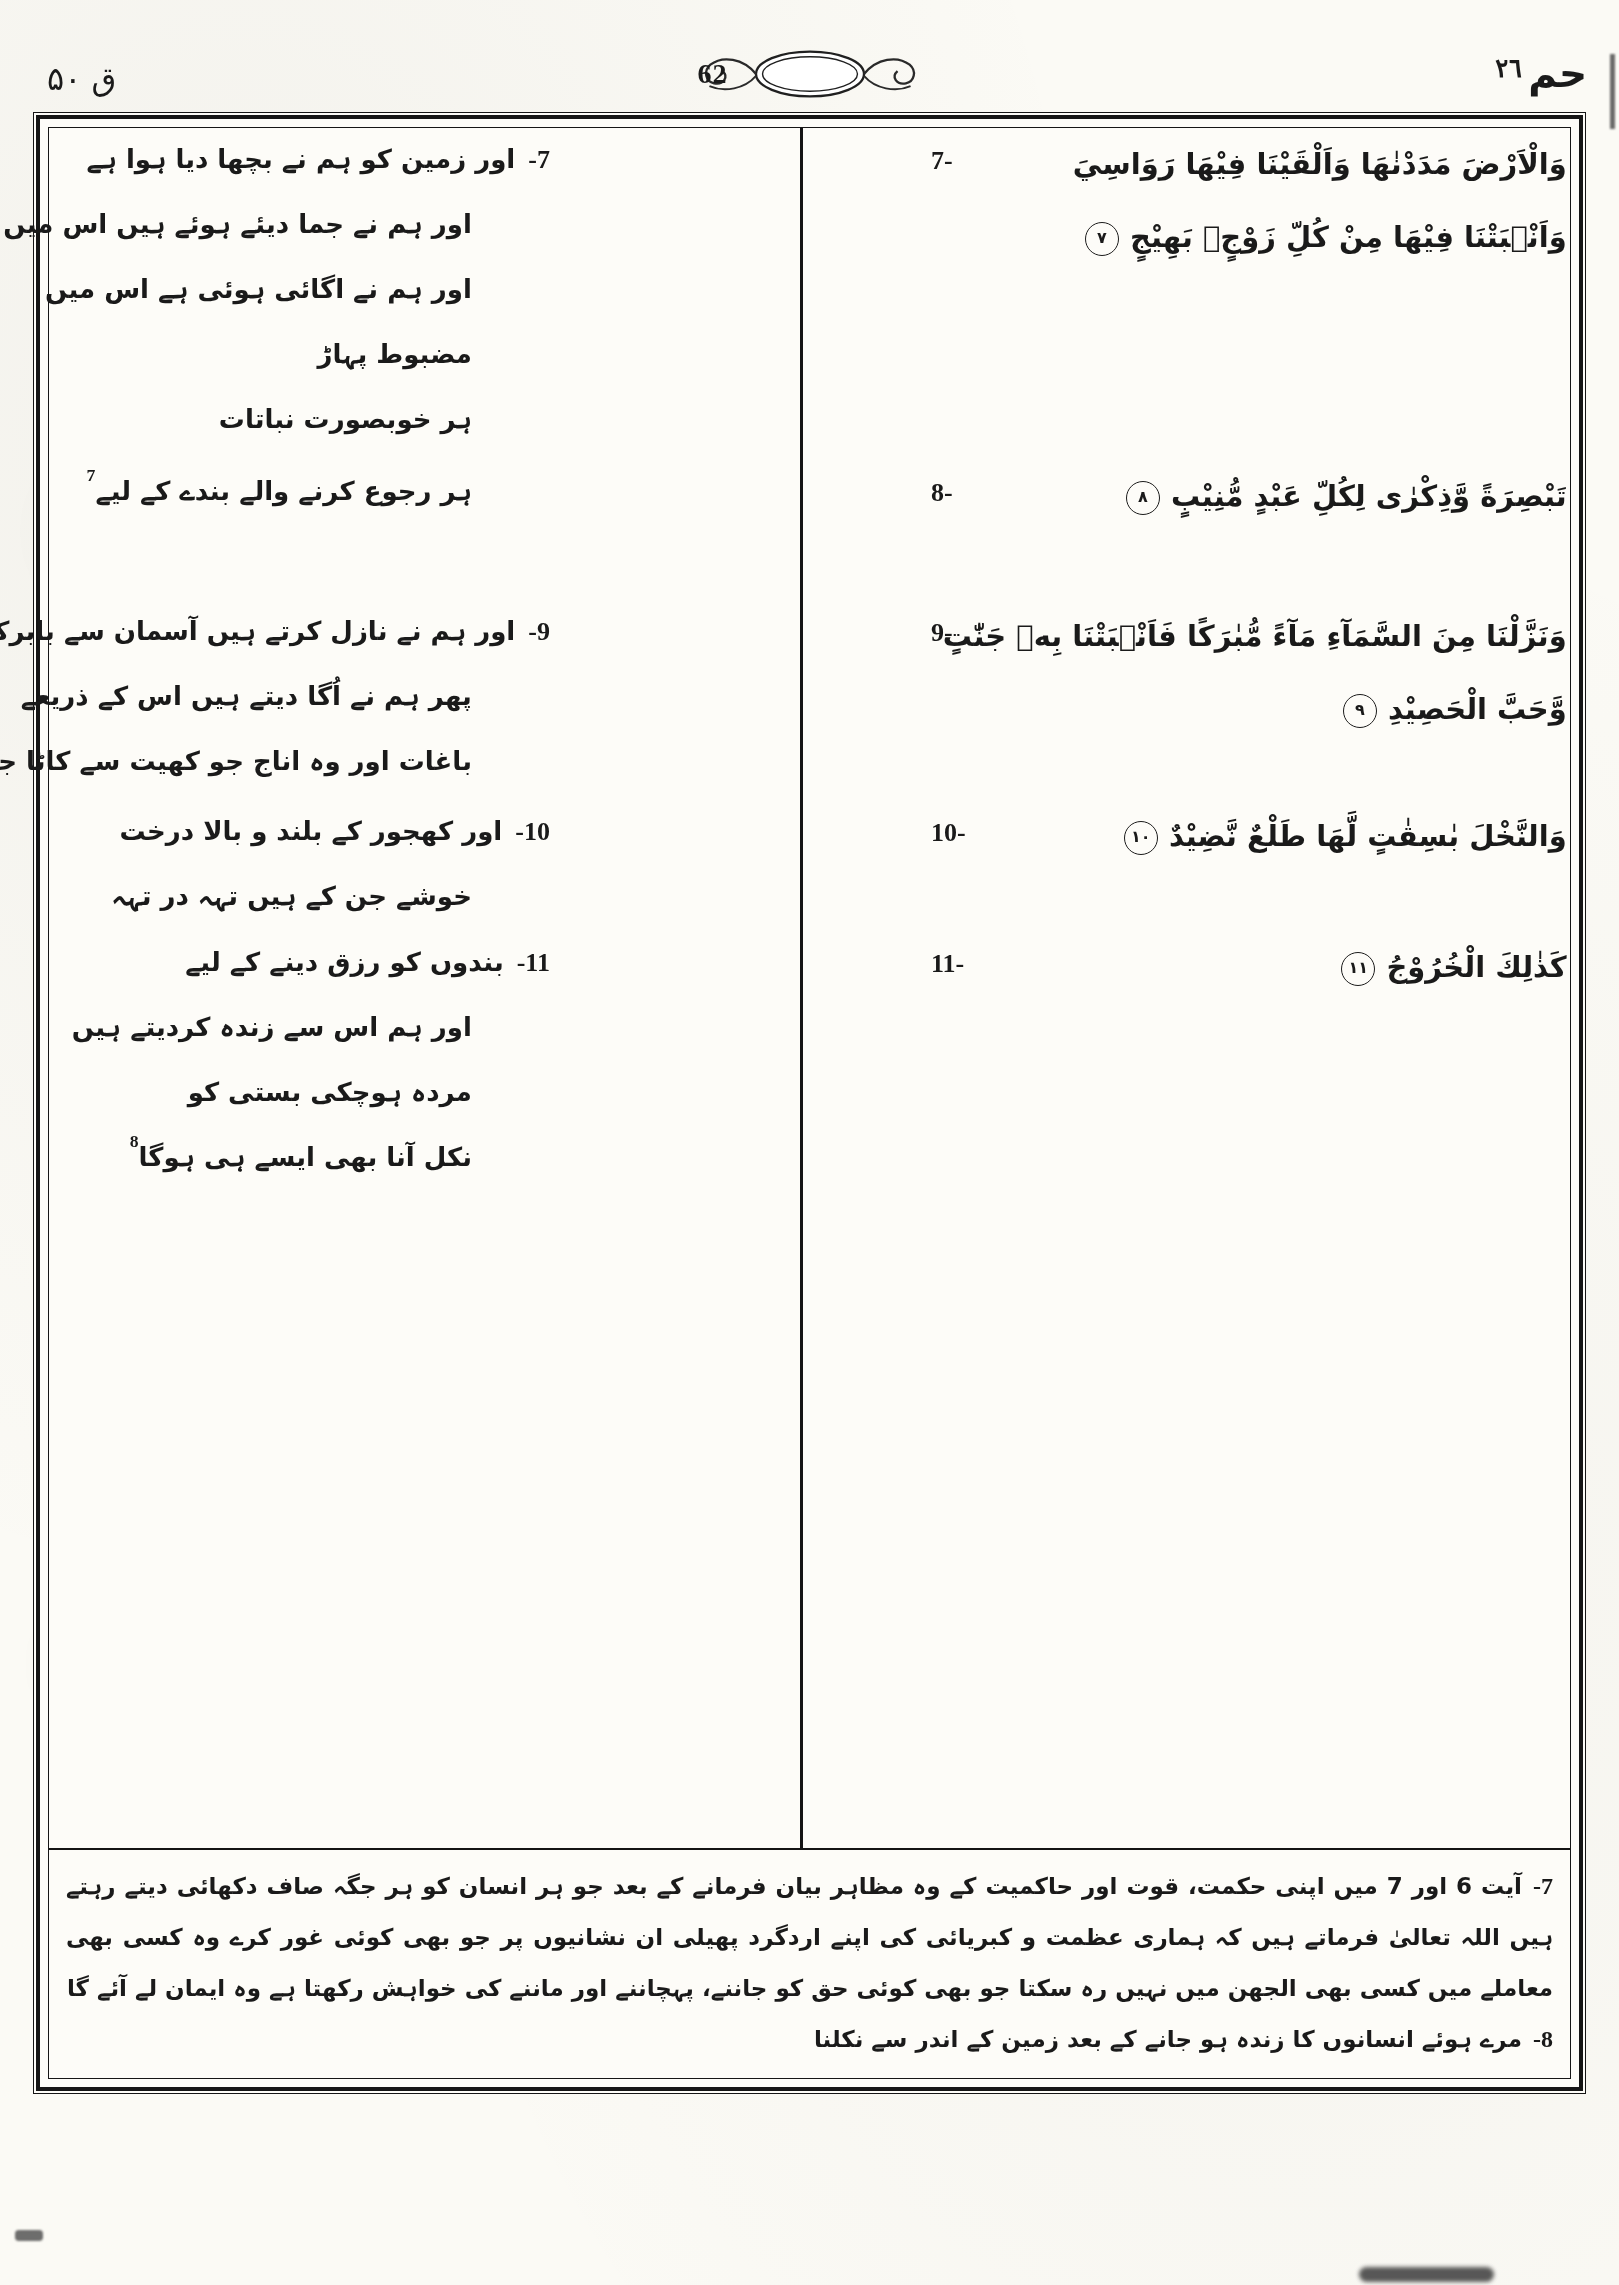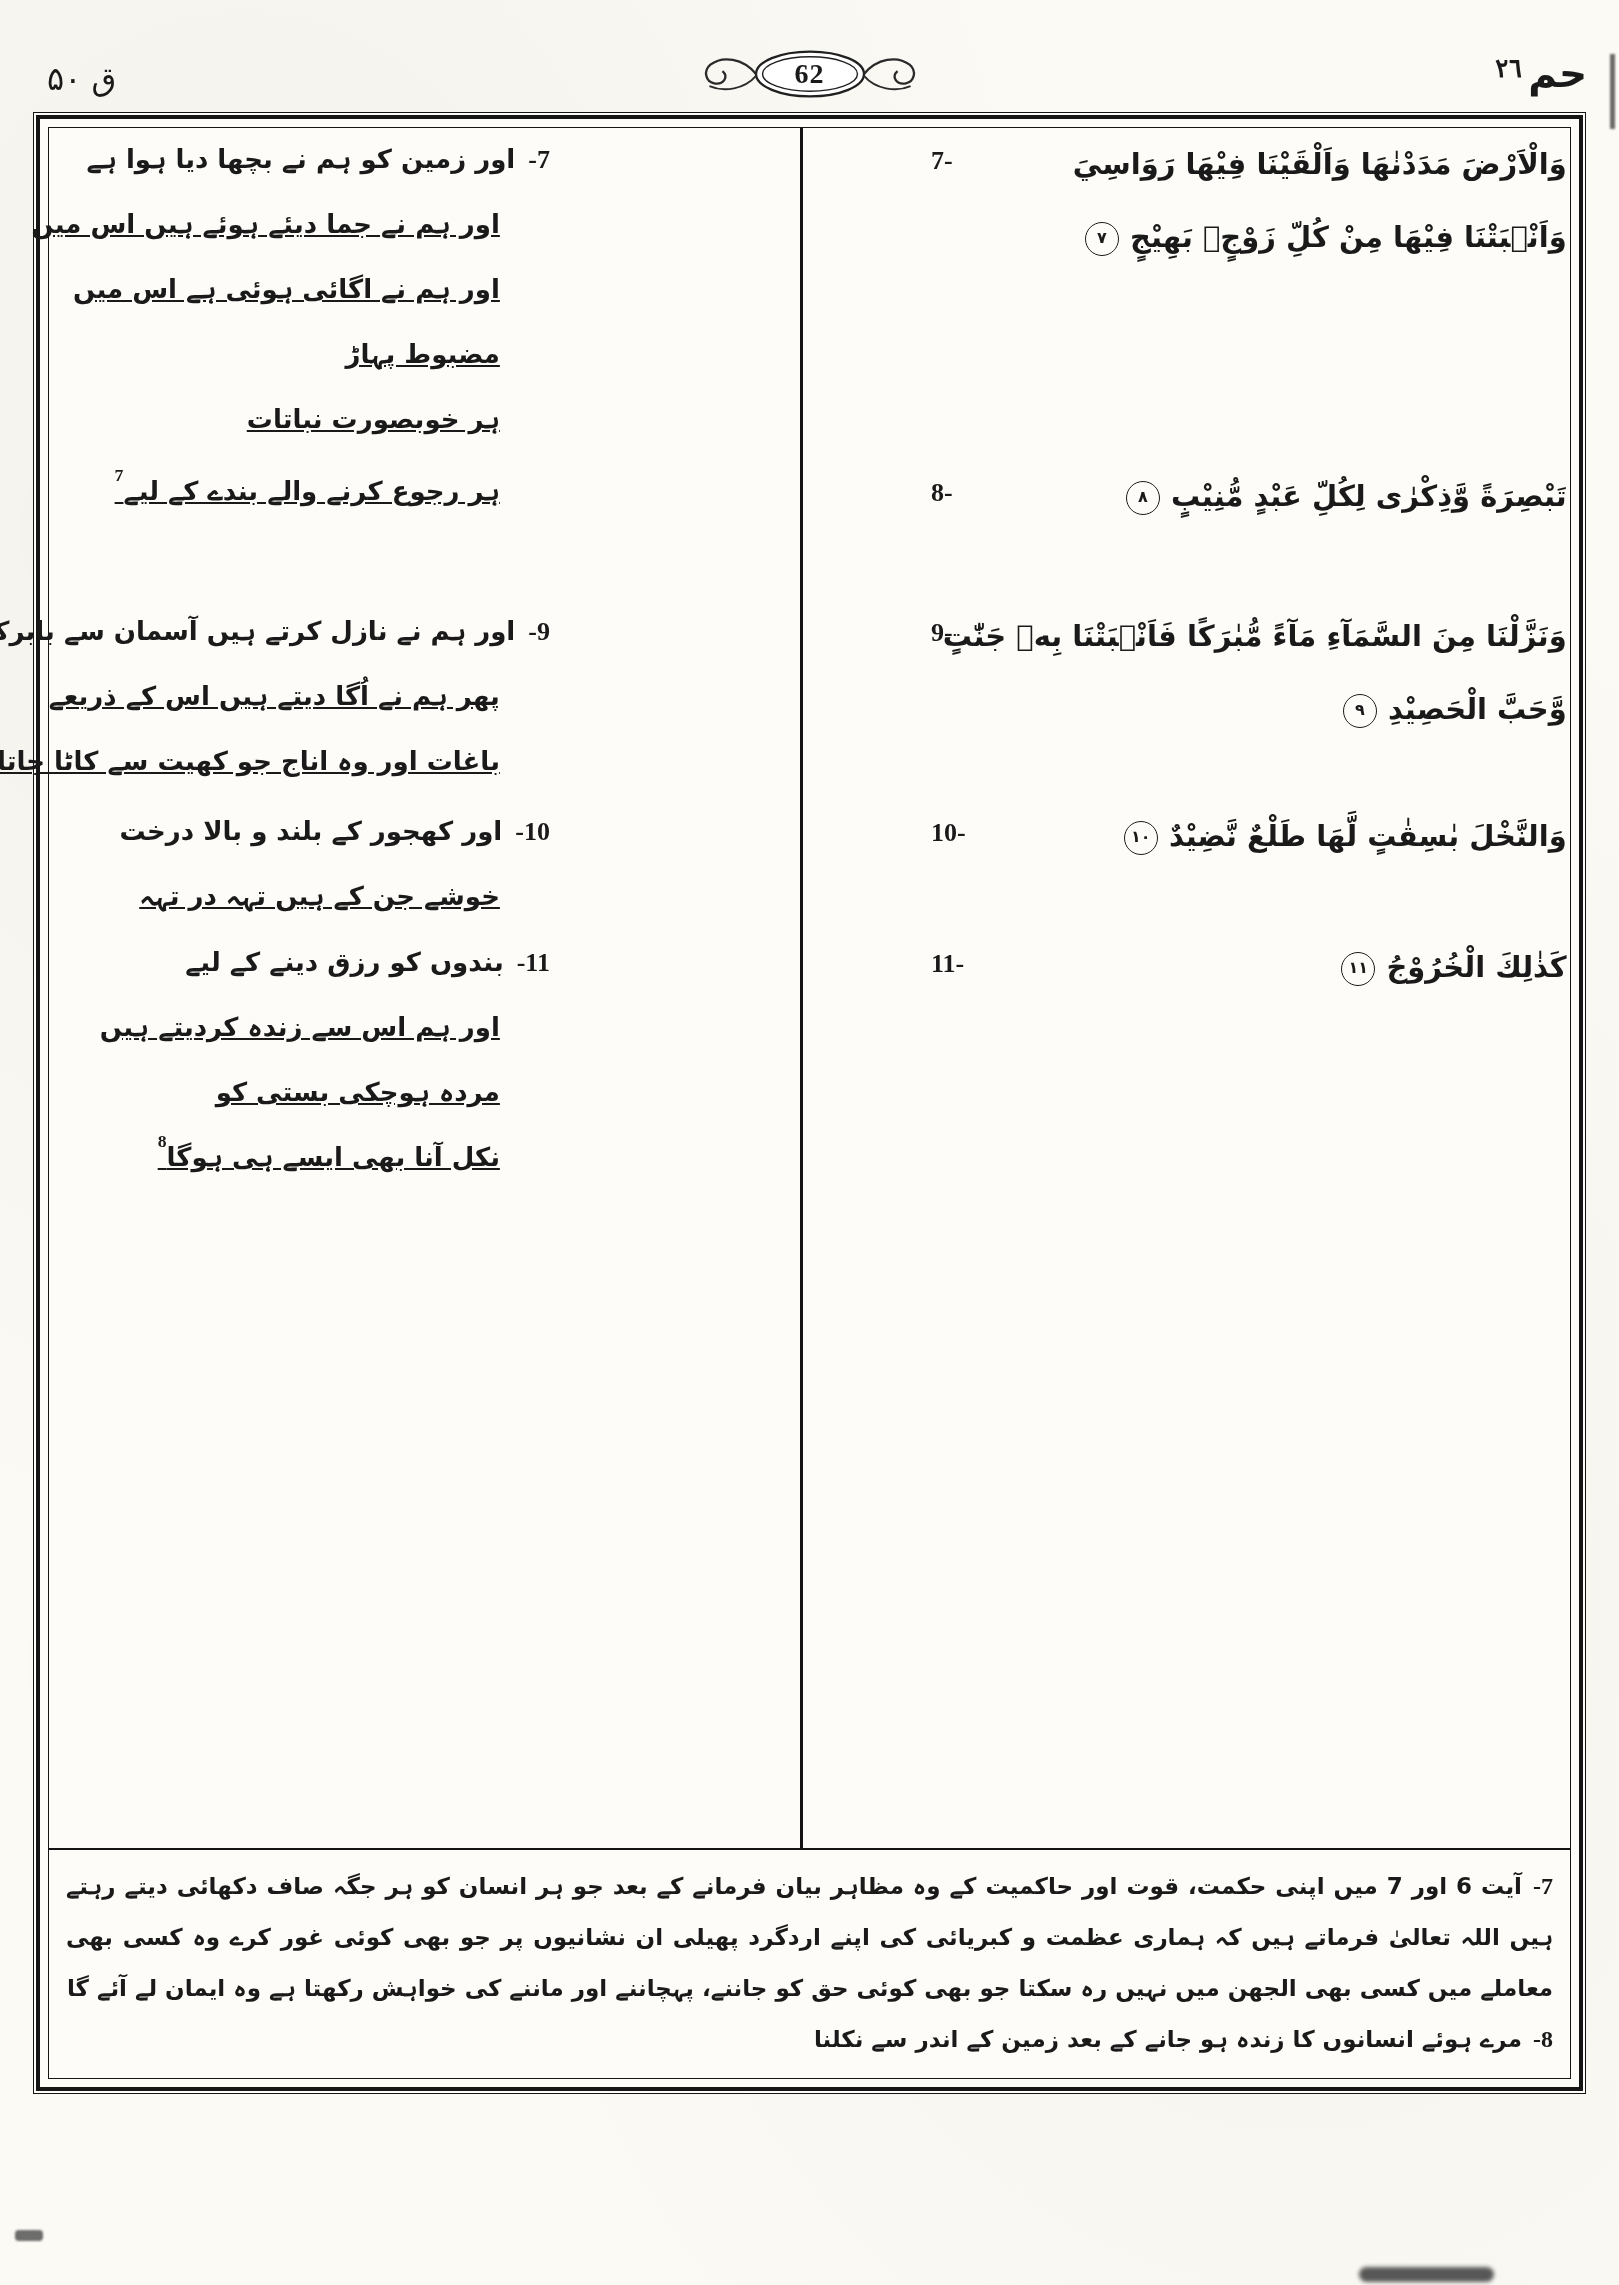--- a/index.html
+++ b/index.html
@@ -16,42 +16,42 @@
   }
 
   
   .page-header { position: absolute; top: 45px; left: 0; width: 100%; height: 67px; }
   .corner-left  { position: absolute; left: 47px; top: 15px; font-size: 32px; font-weight: normal; direction: rtl; }
   .corner-right { position: absolute; right: 32px; top: 5.6px; direction: ltr; white-space: nowrap; }
   .juz-num  { font: bold 24px "Liberation Serif", serif; position: relative; top: -9.3px; margin-right: 5.6px; }
   .juz-name { font-size: 39px; font-weight: bold; }
   .cartouche { position: absolute; left: 50%; top: 1.9px; transform: translateX(-50%); width: 224px; height: 54px; }
   .cartouche svg { position: absolute; left: 0; top: 0; }
-  .pnum { position: absolute; left: 0; top: 11.2px; width: 100%; text-align: center;
+  .pnum { position: absolute; left: 0; top: 11.2px; width: 100%; 
           font: bold 28px "Liberation Serif", serif; letter-spacing: 0.9px; }
 
   
   .frame { position: absolute; left: 33px; top: 112px; width: 1553px; height: 1982px;
            border: 1.9px solid #161616; padding: 1.9px; background: #fdfcf8; }
   .frame-mid   { border: 4.7px solid #161616; padding: 8px; height: 100%; }
   .frame-inner { border: 1.4px solid #161616; height: 100%; display: flex; flex-direction: column; }
 
   
   .verses-area { position: relative; height: 1720px; }
   .verses-grid { display: grid; grid-template-columns: 751px 778px;
                  grid-template-rows: 345px 140px 200px 131px 1fr; height: 100%; }
   .col-divider { position: absolute; left: 751px; top: 0; width: 2.8px; height: 100%; background: #141414; }
 
   .cell.row1 { padding-top: 13px; }
 
   
   .urdu-cell { padding-left: 9.3px; padding-right: 250px; }
   .u-line { direction: rtl; text-align: right; font-size: 26px; font-weight: bold;
             line-height: 37px; margin-bottom: 28px; white-space: nowrap; }
-  .u-line.cont { margin-right: 50px; text-decoration: underline; }
+  .u-line.cont { margin-right: 78px; }
   .vnum { direction: ltr; unicode-bidi: isolate; font: bold 26px "Liberation Serif", serif; margin-left: 13px; }
   .fref { direction: ltr; unicode-bidi: isolate; font: bold 17.7px "Liberation Serif", serif;
           position: relative; top: -9.3px; margin-left: 5.6px; }
 
   
   .arabic-cell { position: relative; padding-left: 186px; padding-right: 11.2px; }
   .a-line { direction: rtl; text-align: right; font-size: 29px; font-weight: bold;
             line-height: 47px; margin-bottom: 26px; white-space: nowrap; }
   .anum { position: absolute; left: 131px; top: 5.6px; direction: ltr; unicode-bidi: isolate;
           font: bold 26px "Liberation Serif", serif; }

